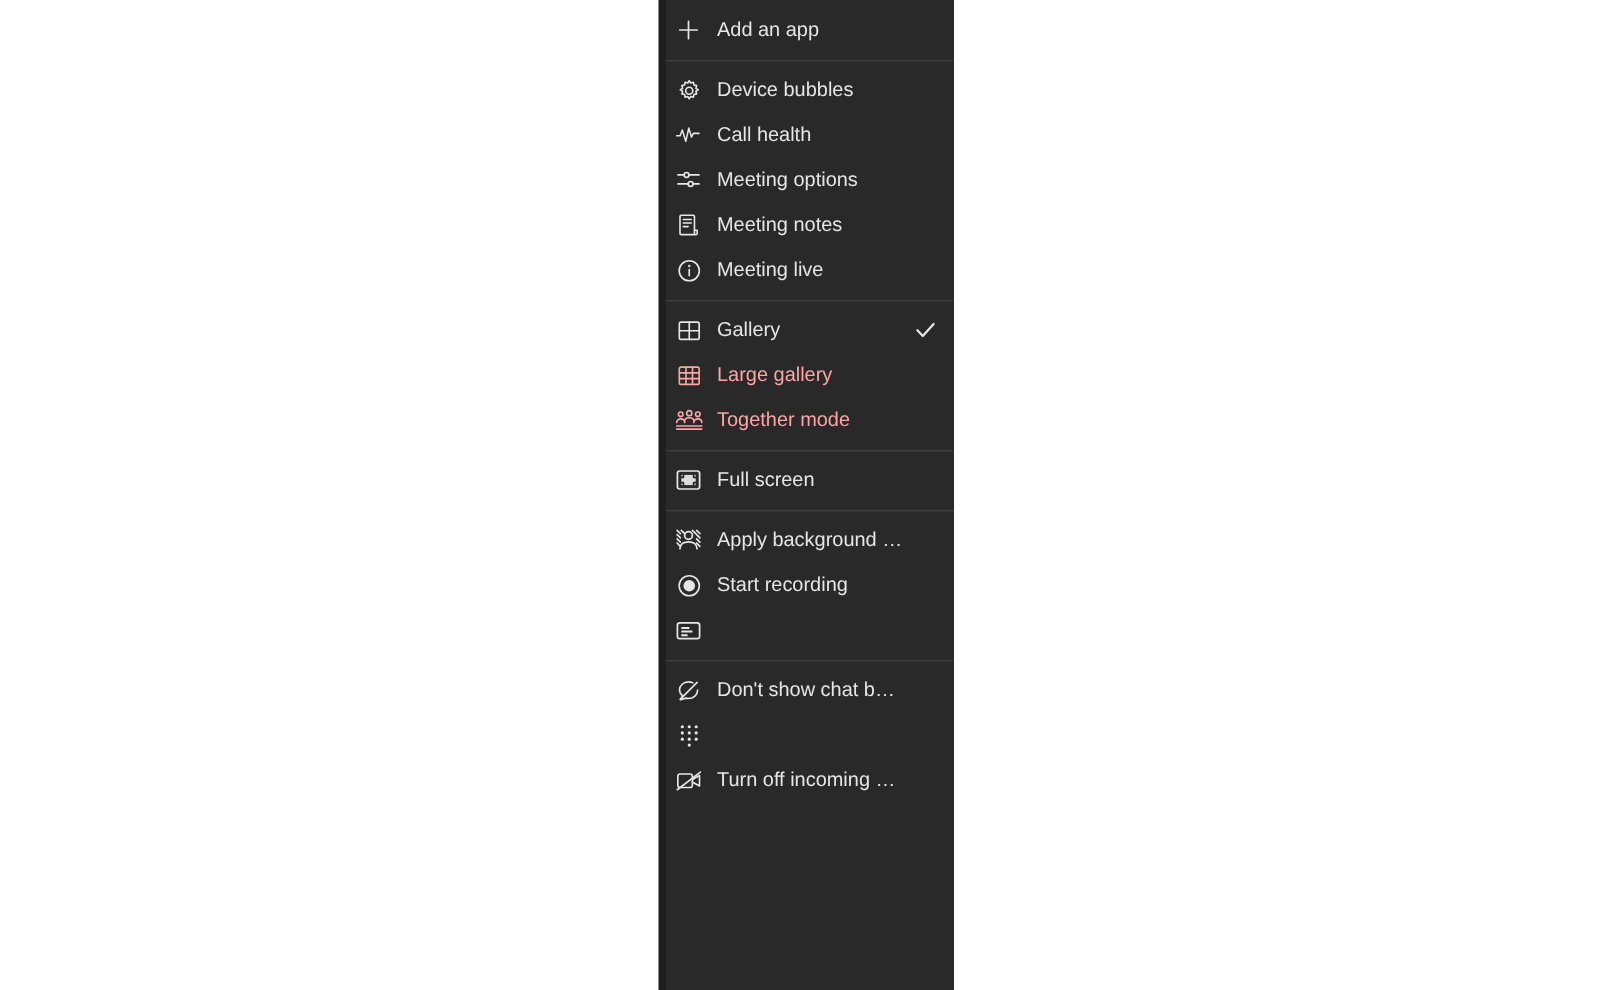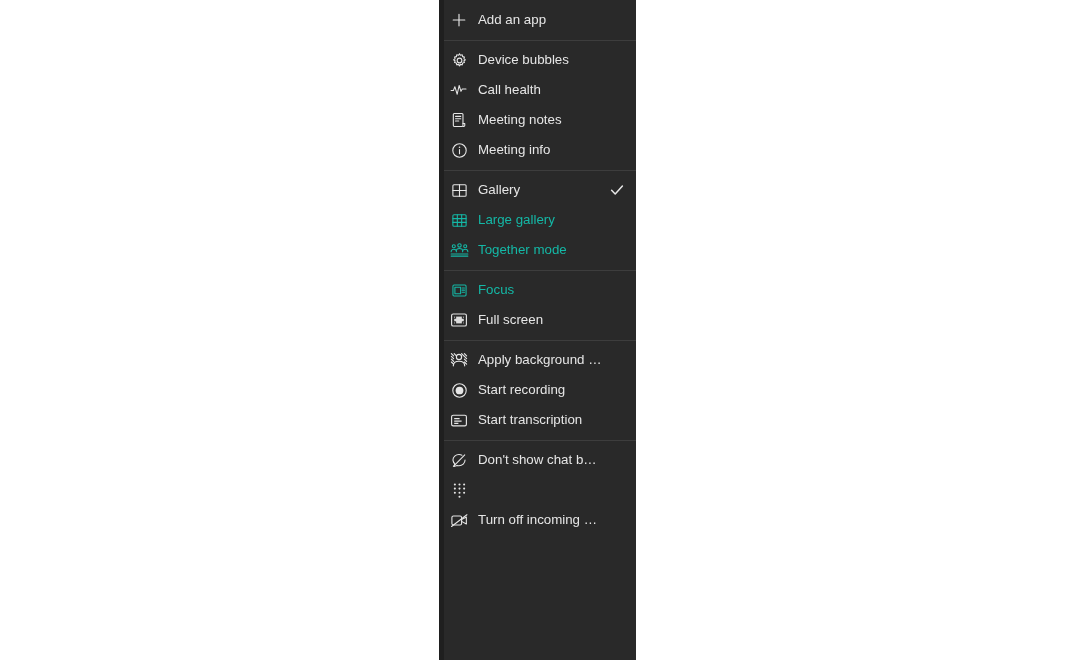--- a/index.html
+++ b/index.html
@@ -58,21 +58,21 @@
     height: 30px;
     padding: 0 10px 0 4px;
     box-sizing: border-box;
     color: #e6e6e6;
     font-size: 13.3px;
     line-height: 30px;
     white-space: nowrap;
     cursor: default;
   }
   .item.disabled {
-    color: #14b8a6;
+    color: #fca5a5;
   }
   .item .ico {
     width: 22px;
     height: 20px;
     flex: 0 0 22px;
     display: flex;
     align-items: center;
     justify-content: center;
     margin-right: 8px;
   }
@@ -142,20 +142,35 @@
           </span>
           <span class="lbl">Call health</span>
           <span class="check hidden">
             <svg width="16" height="16" viewBox="0 0 16 16">
               <path class="st" style="stroke-width:1.5" d="M2.6 8.2l3.6 3.8 7.2-8"></path>
             </svg>
           </span>
         </div>
         <div class="item">
           <span class="ico">
+            <svg width="18" height="18" viewBox="0 0 18 18">
+              <path class="st" d="M2 5.6h4.1M9.2 5.6h6.8M2 11.6h6.8M11.9 11.6h4.1"></path>
+              <circle class="st" cx="7.7" cy="5.6" r="1.6"></circle>
+              <circle class="st" cx="10.4" cy="11.6" r="1.6"></circle>
+            </svg>
+          </span>
+          <span class="lbl">Meeting options</span>
+          <span class="check hidden">
+            <svg width="16" height="16" viewBox="0 0 16 16">
+              <path class="st" style="stroke-width:1.5" d="M2.6 8.2l3.6 3.8 7.2-8"></path>
+            </svg>
+          </span>
+        </div>
+        <div class="item">
+          <span class="ico">
             <svg width="16" height="17" viewBox="0 0 16 18">
               <path class="st" d="M3 1.6h8.2a1 1 0 011 1v11.7a1 1 0 01-1 1H3a1 1 0 01-1-1V2.6a1 1 0 011-1z"></path>
               <path class="st" d="M4.3 4.6h5.6M4.3 7.1h5.6M4.3 9.6h3.4"></path>
               <path class="st" d="M12.2 12.2h1.9v2.1a1 1 0 01-1 1h-.9"></path>
             </svg>
           </span>
           <span class="lbl">Meeting notes</span>
           <span class="check hidden">
             <svg width="16" height="16" viewBox="0 0 16 16">
               <path class="st" style="stroke-width:1.5" d="M2.6 8.2l3.6 3.8 7.2-8"></path>
@@ -163,21 +178,21 @@
           </span>
         </div>
         <div class="item">
           <span class="ico">
             <svg width="17" height="17" viewBox="0 0 18 18">
               <circle class="st" cx="9" cy="9" r="7.1"></circle>
               <path class="st" d="M9 8.1v4.4"></path>
               <circle class="fl" cx="9" cy="5.6" r="0.85"></circle>
             </svg>
           </span>
-          <span class="lbl">Meeting info</span>
+          <span class="lbl">Meeting live</span>
           <span class="check hidden">
             <svg width="16" height="16" viewBox="0 0 16 16">
               <path class="st" style="stroke-width:1.5" d="M2.6 8.2l3.6 3.8 7.2-8"></path>
             </svg>
           </span>
         </div>
       </div>
       <div class="group">
         <div class="item">
           <span class="ico">
@@ -219,35 +234,20 @@
           </span>
           <span class="lbl">Together mode</span>
           <span class="check hidden">
             <svg width="16" height="16" viewBox="0 0 16 16">
               <path class="st" style="stroke-width:1.5" d="M2.6 8.2l3.6 3.8 7.2-8"></path>
             </svg>
           </span>
         </div>
       </div>
       <div class="group">
-        <div class="item disabled">
-          <span class="ico">
-            <svg width="17" height="15" viewBox="0 0 18 16">
-              <rect class="st" x="2" y="2.2" width="14" height="11.6" rx="1.2"></rect>
-              <rect class="st" x="4.1" y="4.5" width="6.1" height="7"></rect>
-              <path class="st" d="M11.8 5.4h2.5M11.8 7.6h2.5M11.8 9.8h2.5"></path>
-            </svg>
-          </span>
-          <span class="lbl">Focus</span>
-          <span class="check hidden">
-            <svg width="16" height="16" viewBox="0 0 16 16">
-              <path class="st" style="stroke-width:1.5" d="M2.6 8.2l3.6 3.8 7.2-8"></path>
-            </svg>
-          </span>
-        </div>
         <div class="item">
           <span class="ico">
             <svg width="18" height="16" viewBox="0 0 18 16">
               <rect class="st" x="1.6" y="2" width="14.8" height="12" rx="1.6"></rect>
               <path class="fl" d="M4.2 4.6h9.6v6.8H4.2z" opacity="0.95"></path>
               <path class="st" style="stroke:#292929" d="M5.6 4.6v1.6H4.2M12.4 4.6v1.6h1.4M5.6 11.4V9.8H4.2M12.4 11.4V9.8h1.4"></path>
             </svg>
           </span>
           <span class="lbl">Full screen</span>
           <span class="check hidden">
@@ -287,21 +287,20 @@
             </svg>
           </span>
         </div>
         <div class="item">
           <span class="ico">
             <svg width="18" height="15" viewBox="0 0 18 15">
               <rect class="st" x="1.6" y="2.2" width="14.8" height="10.6" rx="1.6"></rect>
               <path class="fl" d="M4.2 5h5.4v1.3H4.2zM4.2 7.4h7.4v1.3H4.2zM4.2 9.8h4.2v1.3H4.2z"></path>
             </svg>
           </span>
-          <span class="lbl">Start transcription</span>
           <span class="check hidden">
             <svg width="16" height="16" viewBox="0 0 16 16">
               <path class="st" style="stroke-width:1.5" d="M2.6 8.2l3.6 3.8 7.2-8"></path>
             </svg>
           </span>
         </div>
       </div>
       <div class="group">
         <div class="item">
           <span class="ico">

